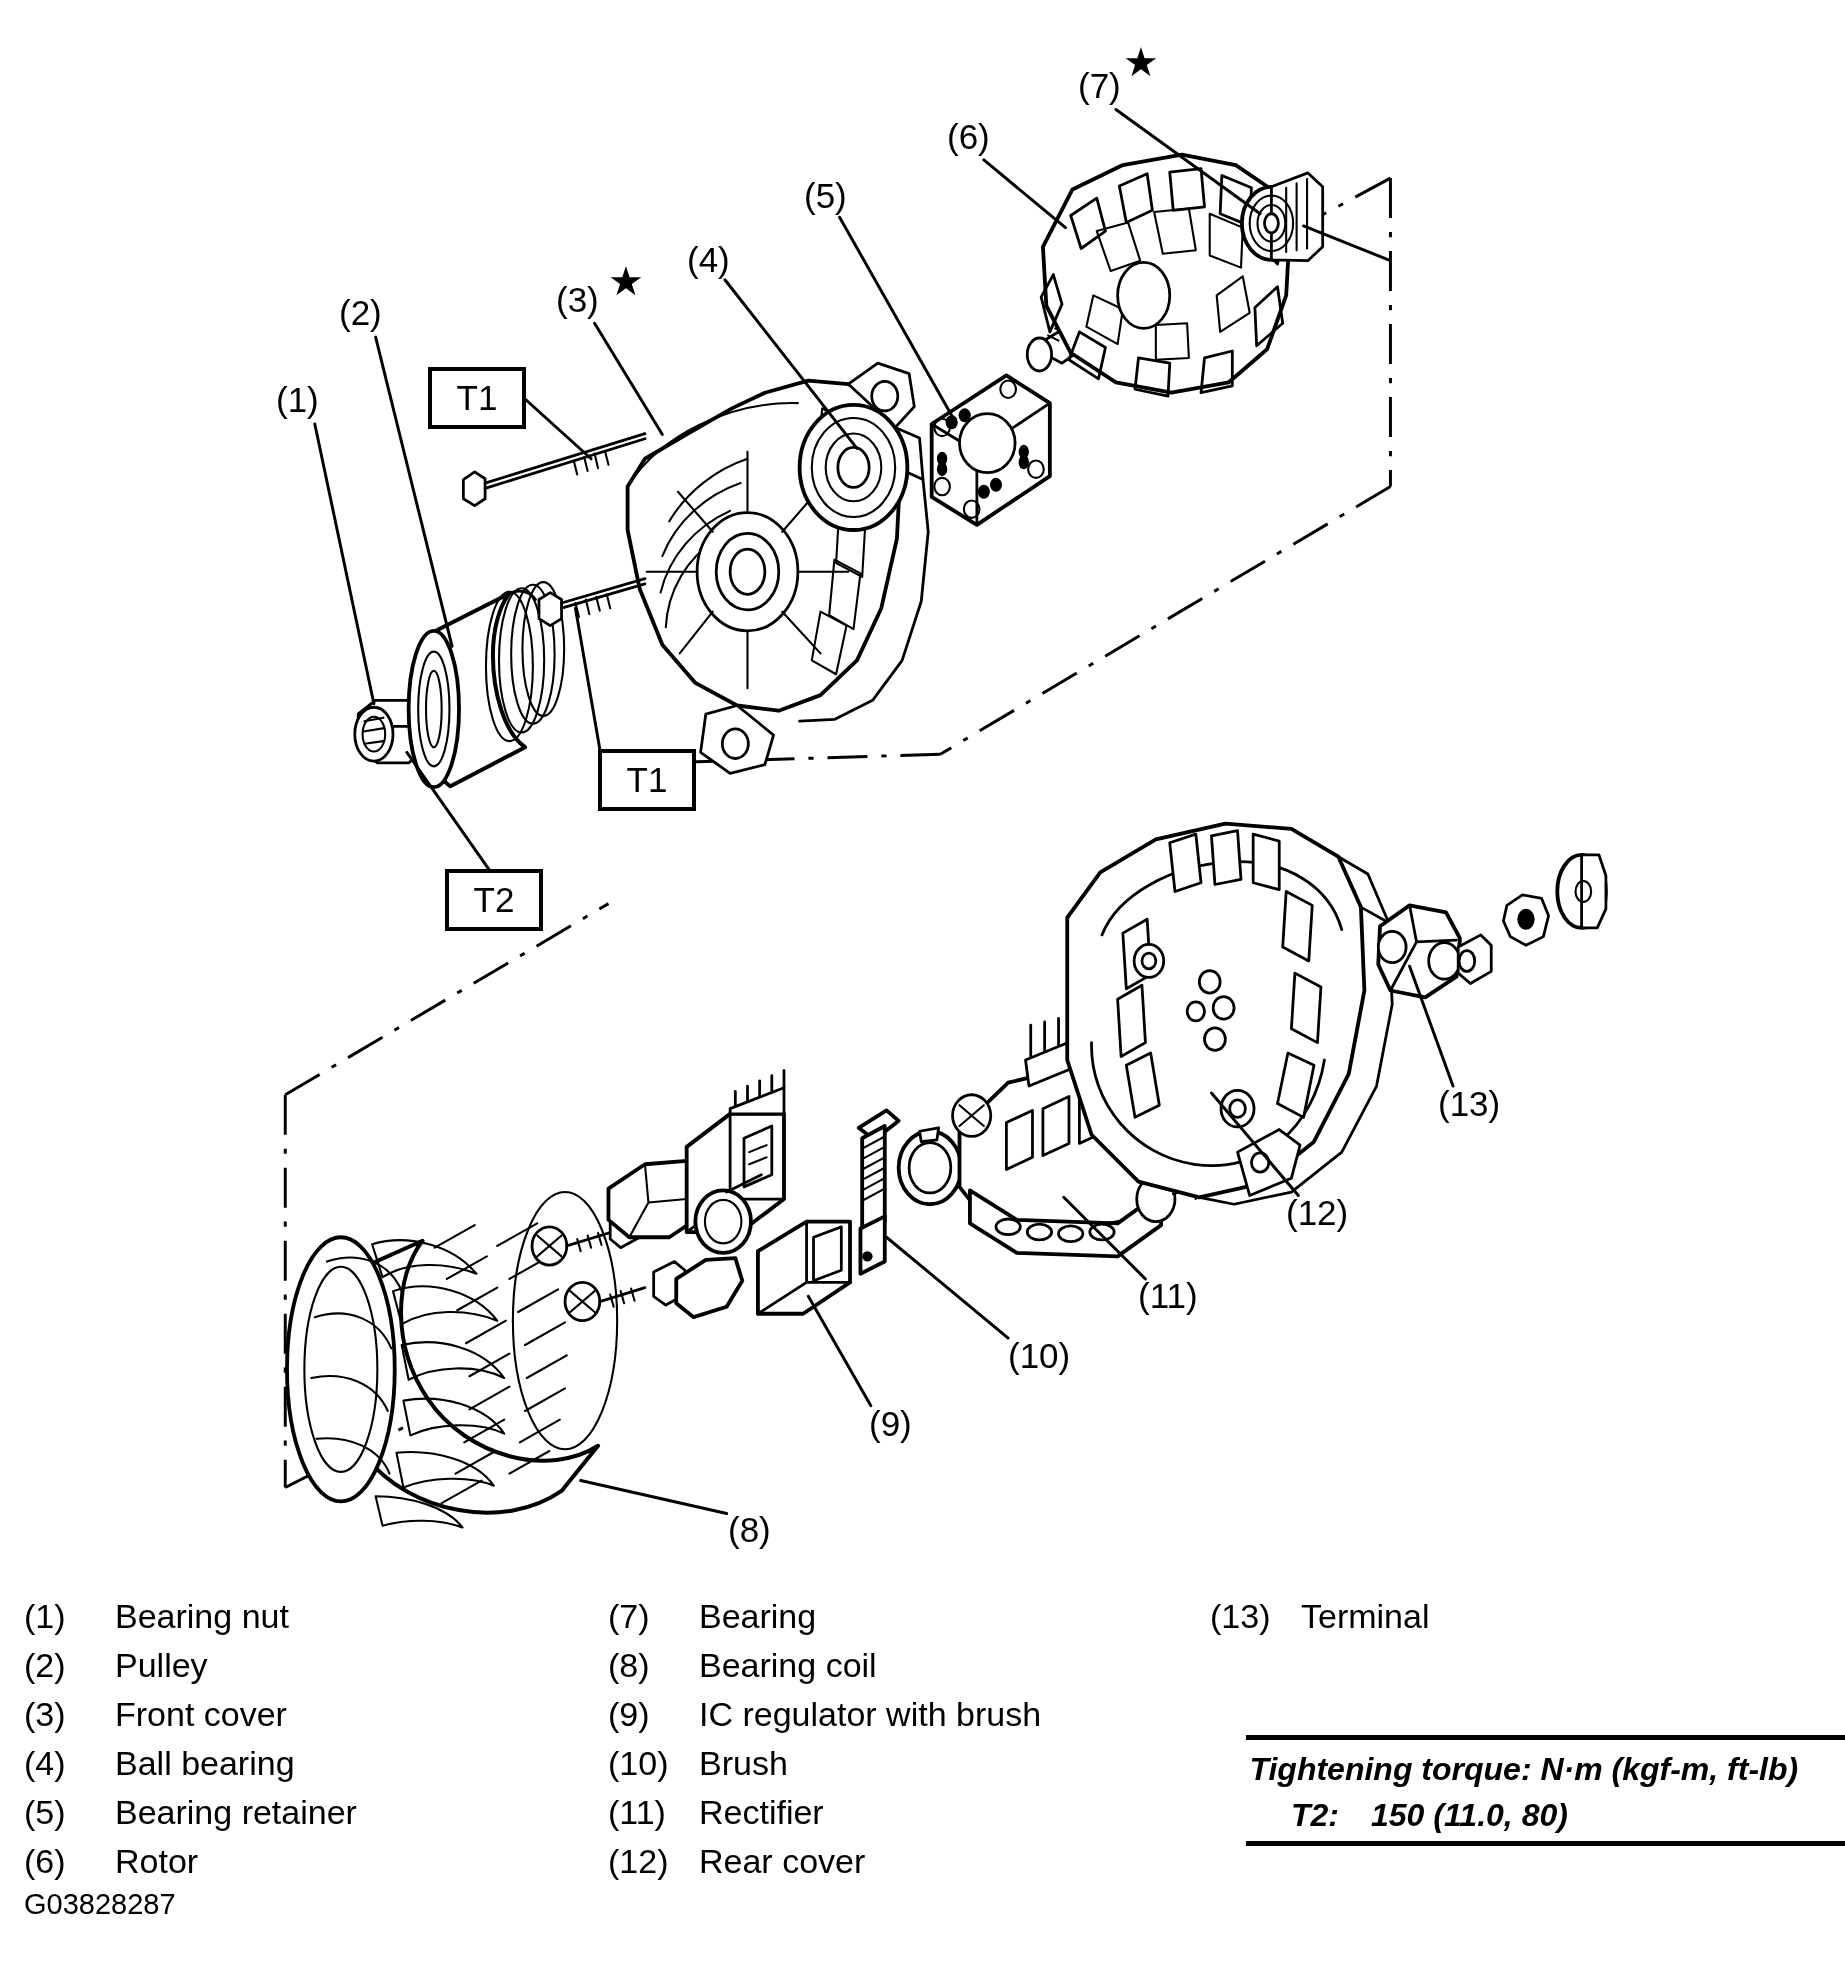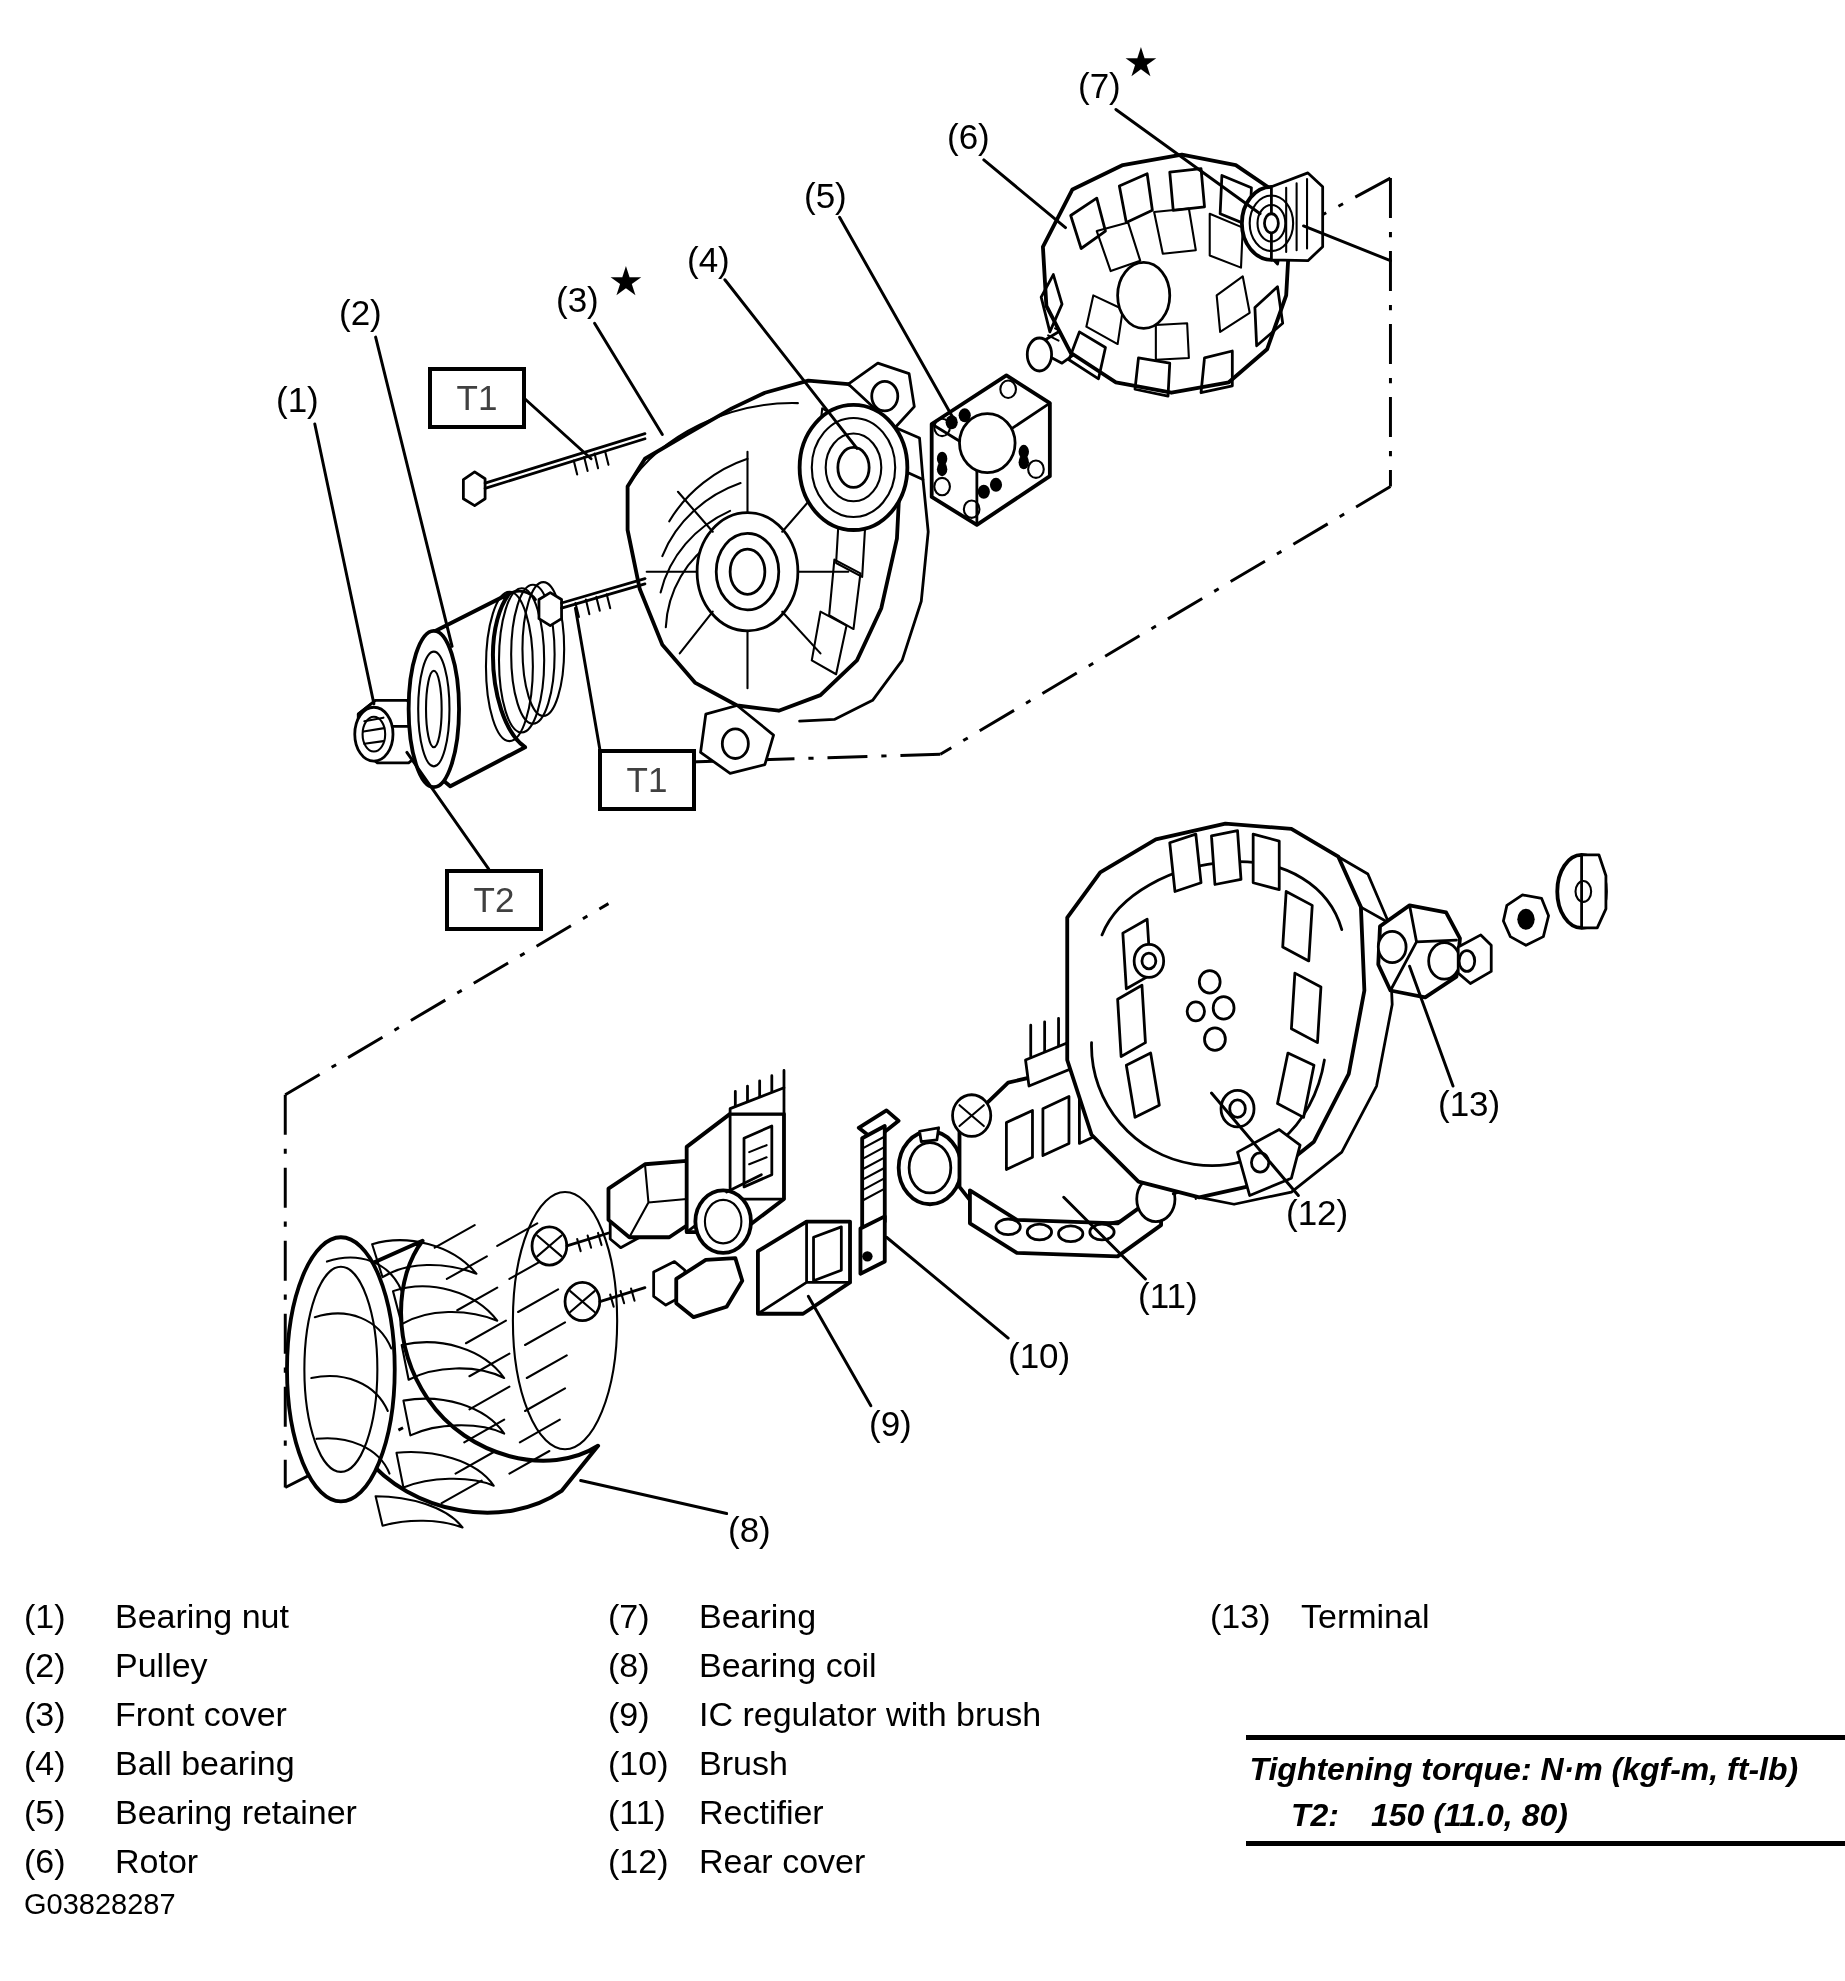--- a/index.html
+++ b/index.html
@@ -8,21 +8,21 @@
        font-family:"Liberation Sans", sans-serif;color:#000;}
 
   #diagram-canvas{position:absolute;left:0;top:0;width:1846px;height:1981px;}
 
   .callout{position:absolute;font-size:35px;line-height:1;color:#000;
            font-family:"Liberation Sans", sans-serif;white-space:nowrap;}
   .star{position:absolute;font-size:40px;line-height:1;color:#000;}
 
   .tbox{position:absolute;border:4.3px solid #000;background:#fff;
         display:flex;align-items:center;justify-content:center;
-        font-size:35px;font-family:"Liberation Sans", sans-serif;color:#404040;}
+        font-size:35px;font-family:"Liberation Sans", sans-serif;color:#000000;}
 
   
   #legend{position:absolute;left:0;top:1597px;width:1846px;height:278px;}
   .leg-col{position:absolute;top:0;}
   #leg-col-1{left:24px;width:556px;}
   #leg-col-2{left:608px;width:574px;}
   #leg-col-3{left:1210px;width:608px;}
   .leg-row{display:flex;align-items:baseline;height:49px;}
   .leg-num{width:91px;font-size:34px;flex:0 0 91px;}
   .leg-num.wide{width:91px;}

